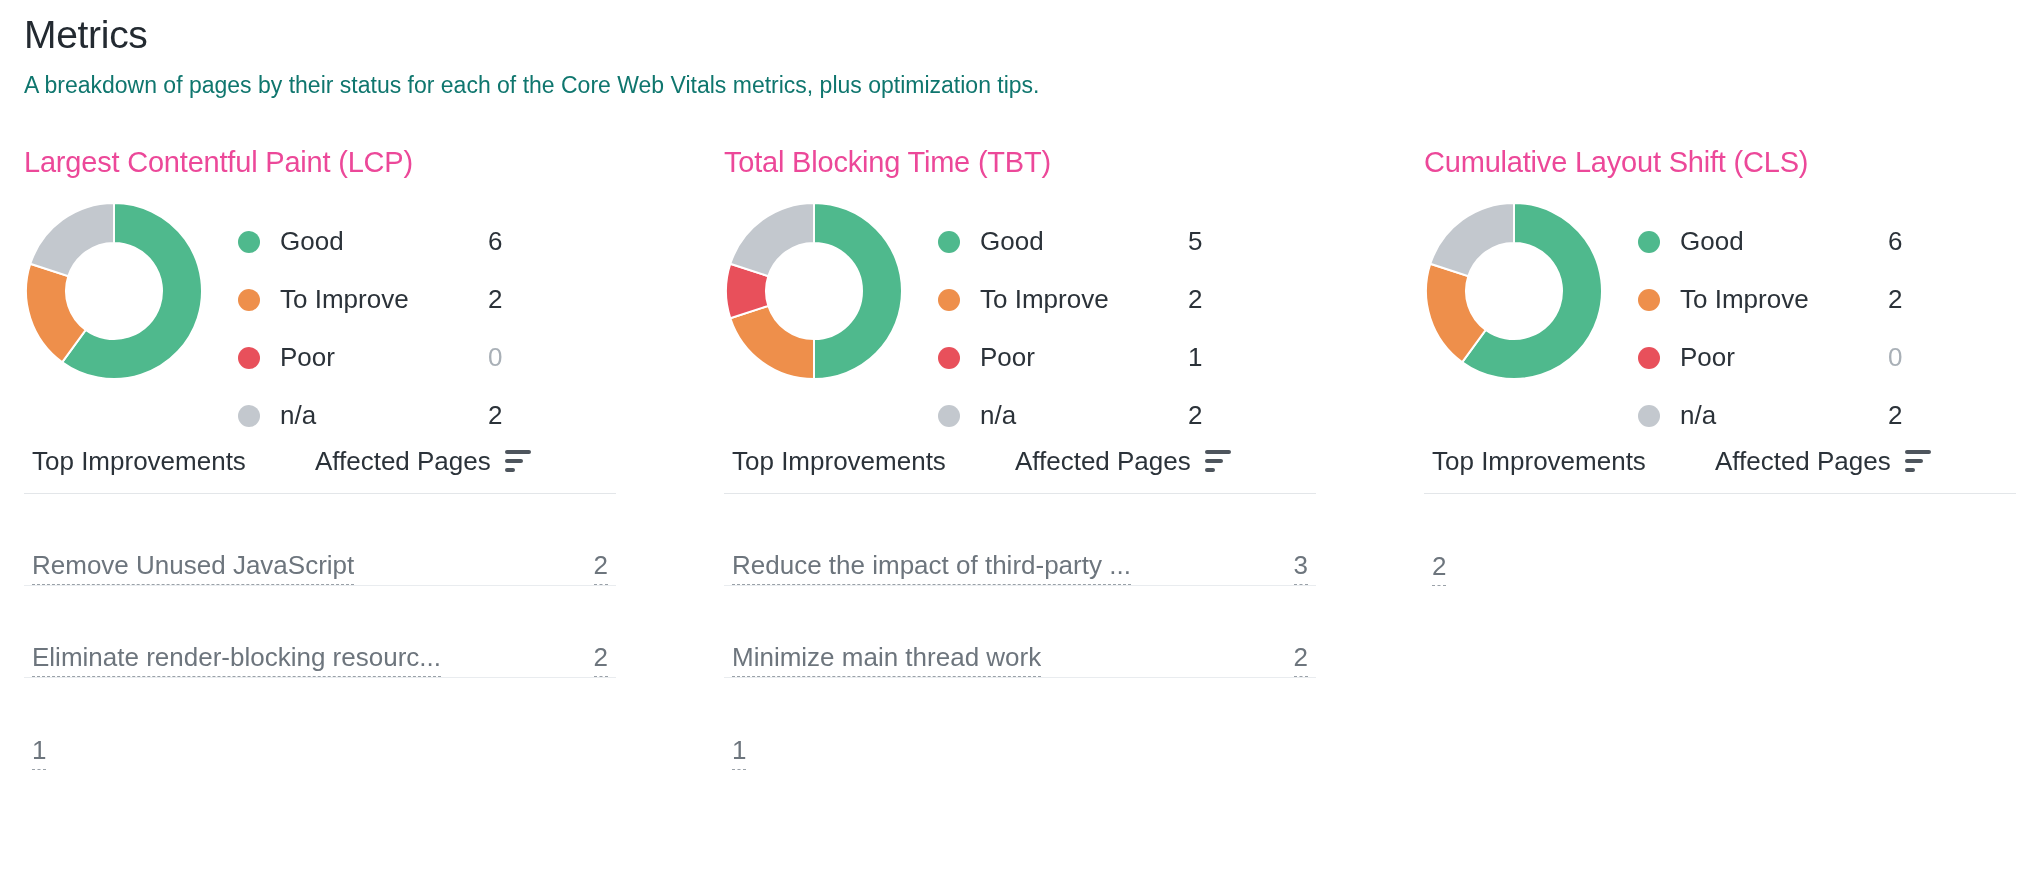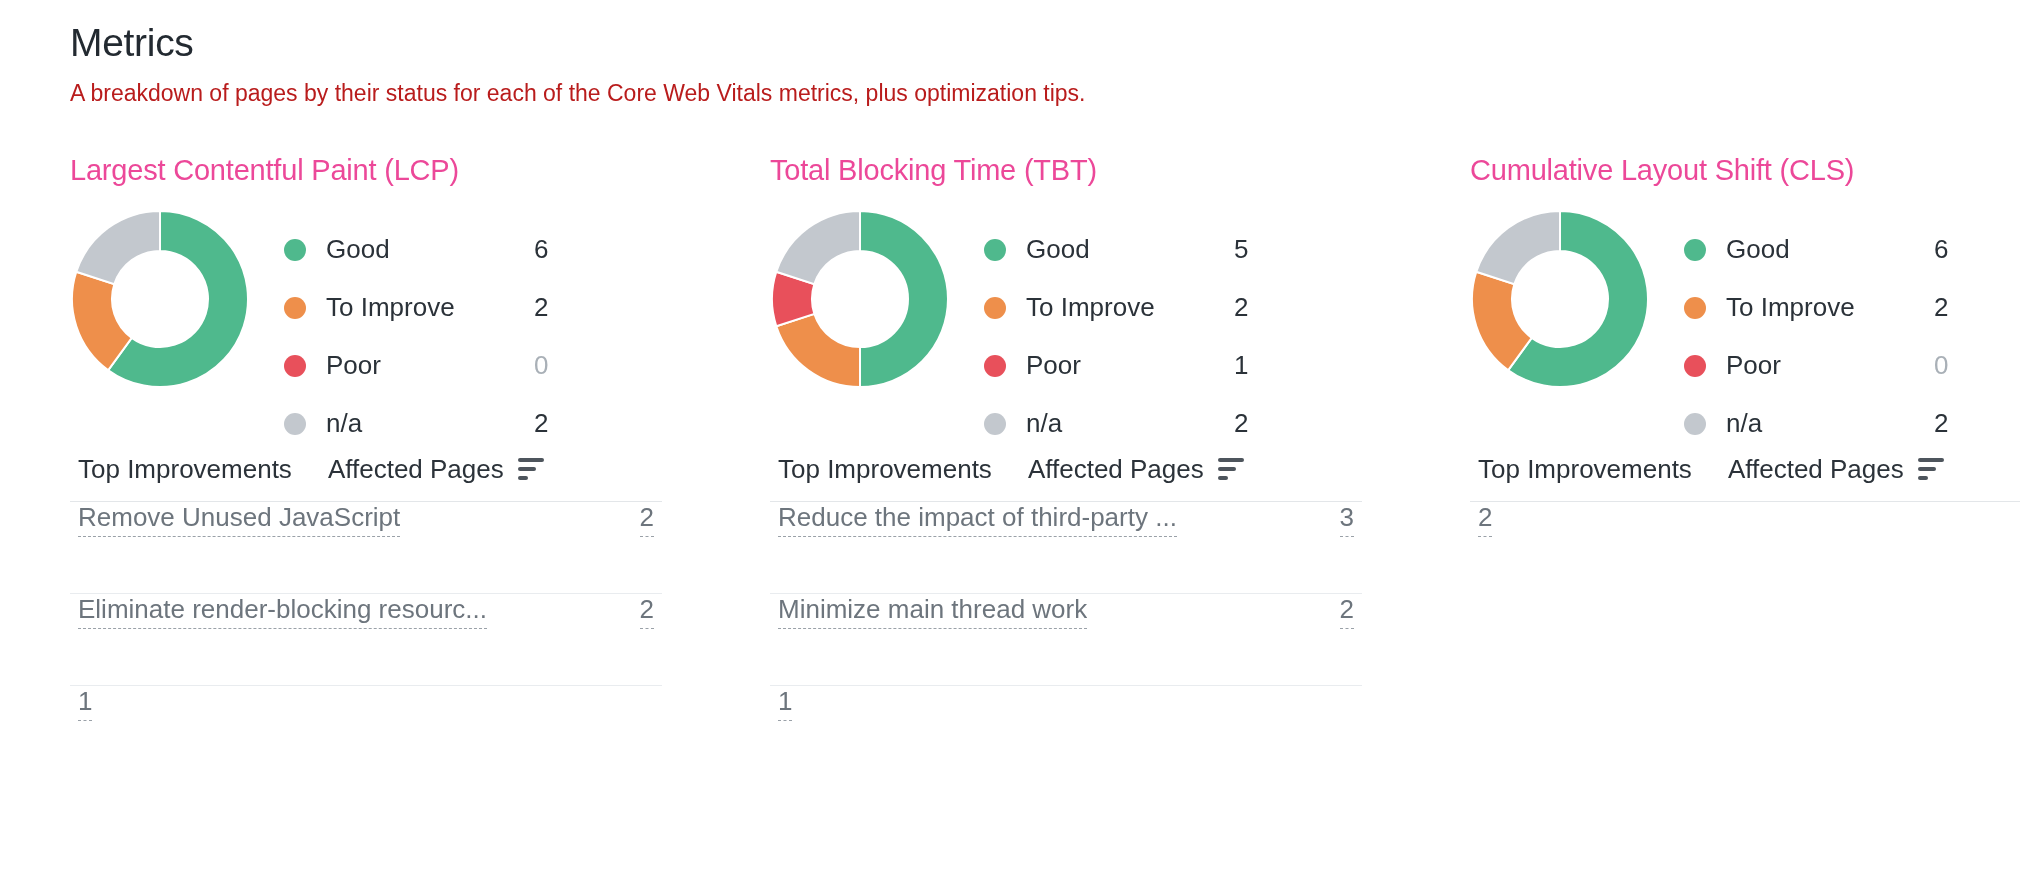--- a/index.html
+++ b/index.html
@@ -11,37 +11,36 @@
   }
   body {
     width: 2020px;
     height: 874px;
     font-family: "Liberation Sans", sans-serif;
     color: #262c33;
     overflow: hidden;
   }
 
   .page {
-    padding: 22px 24px 0 24px;
-    margin-left: 46px;
+    padding: 14px 24px 0 24px;
   }
 
   .page-title {
     font-size: 39px;
     font-weight: 400;
     letter-spacing: -0.3px;
     color: #232a31;
     margin: 0 0 14px 0;
     line-height: 1.1;
   }
 
   .page-subtitle {
     font-size: 23px;
     font-weight: 400;
-    color: #b91c1c;
+    color: #0f766e;
     margin: 0 0 46px 0;
     line-height: 1.25;
   }
 
   .metrics-grid {
     display: flex;
     gap: 0;
     align-items: flex-start;
   }
 
@@ -115,20 +114,21 @@
     width: 592px;
   }
 
   .imp-head {
     display: flex;
     align-items: center;
     font-size: 26px;
     color: #2b3239;
     padding: 0 0 16px 8px;
     border-bottom: 1px solid #e3e6e9;
+    gap: 33px;
   }
 
   .imp-head-name { flex: 0 0 auto; }
   .imp-head-pages {
     margin-left: 36px;
     flex: 0 0 auto;
     display: flex;
     align-items: center;
     gap: 14px;
   }
@@ -144,21 +144,21 @@
     background: #4e555d;
     margin-bottom: 5px;
   }
   .sort-icon span:nth-child(1) { width: 26px; }
   .sort-icon span:nth-child(2) { width: 18px; }
   .sort-icon span:nth-child(3) { width: 10px; }
   .sort-icon span:last-child { margin-bottom: 0; }
 
   .imp-row {
     display: flex;
-    align-items: flex-start;
+    align-items: flex-end;
     justify-content: space-between;
     height: 92px;
     border-bottom: 1px solid #e9ecef;
     padding: 0 8px;
   }
   .imp-row:last-child { border-bottom: none; }
 
   .imp-name {
     font-size: 26px;
     color: #6d757d;

